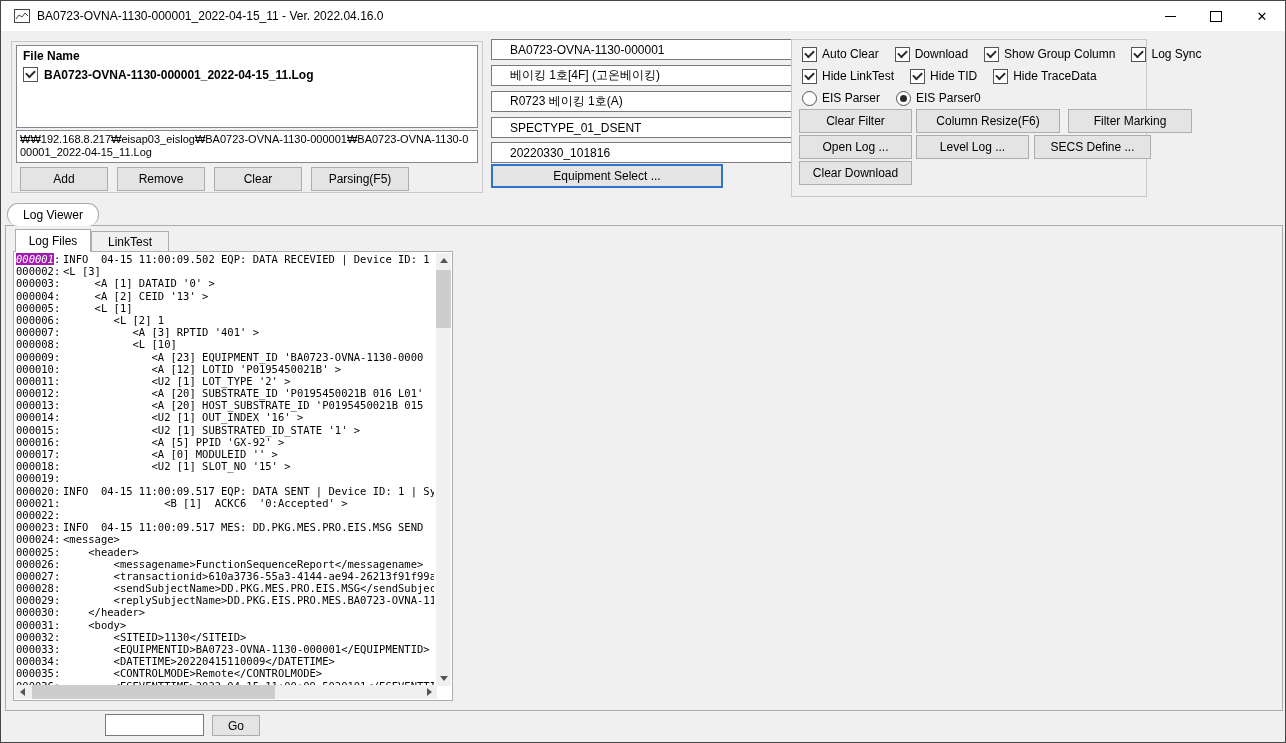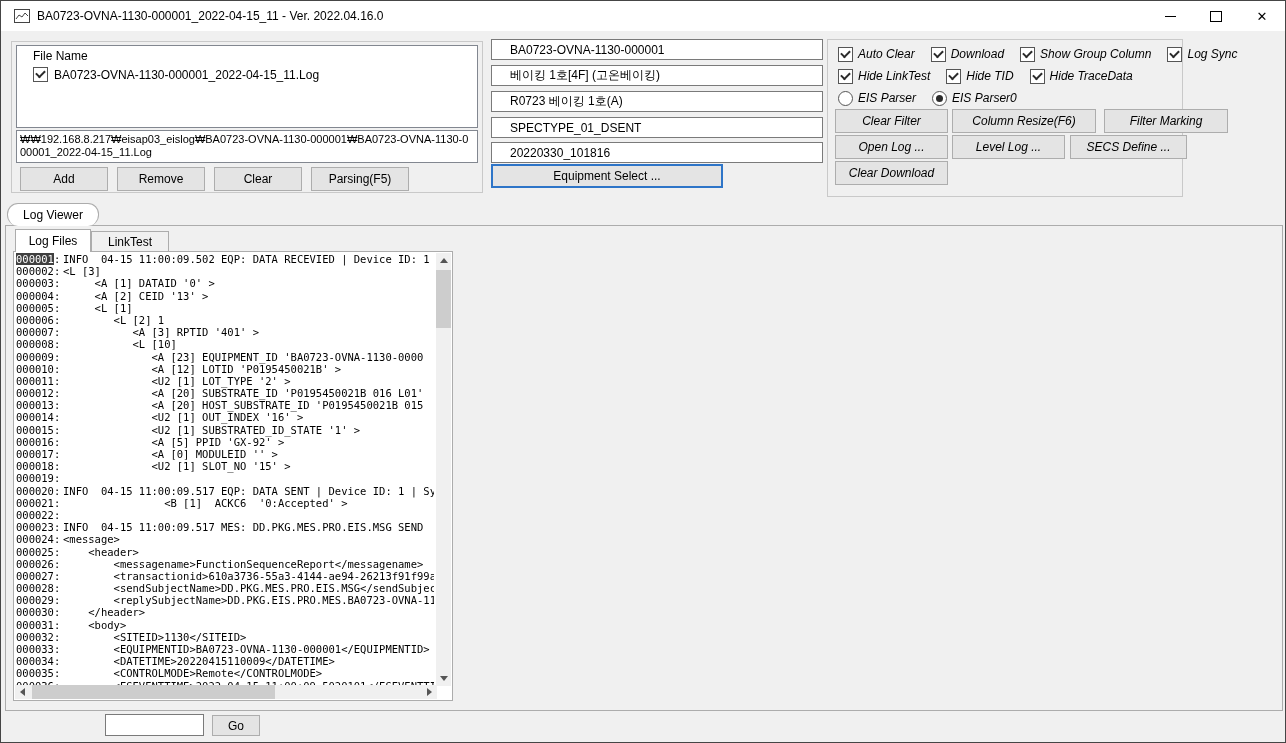--- a/index.html
+++ b/index.html
@@ -26,49 +26,49 @@
        height:22px;white-space:nowrap;cursor:default;}
   .tbox{background:#fff;border:1px solid #7A7A7A;display:flex;align-items:center;padding:0 18px;white-space:nowrap;overflow:hidden;}
   .cb{width:13px;height:13px;border:1px solid #555;background:#fff;position:relative;display:inline-block;flex:none;}
   .cb.checked::after{content:"";position:absolute;left:2px;top:2px;width:7px;height:4px;
        border-left:2px solid #2b2b2b;border-bottom:2px solid #2b2b2b;transform:rotate(-45deg);}
   .rd{width:13px;height:13px;border:1px solid #555;border-radius:50%;background:#fff;position:relative;display:inline-block;flex:none;}
   .rd.checked::after{content:"";position:absolute;left:3px;top:3px;right:3px;bottom:3px;background:#2b2b2b;border-radius:50%;}
   .opt-item{display:flex;align-items:center;gap:5px;white-space:nowrap;}
   
   .file-panel{left:10px;top:40px;width:472px;height:152px;}
-  .file-list{left:4px;top:3px;width:462px;height:83px;background:#fff;border:1px solid #828790;padding:3px 16px;}
+  .file-list{left:4px;top:3px;width:462px;height:83px;background:#fff;border:1px solid #828790;padding:3px 6px;font-weight:bold;}
   .file-header{margin-bottom:4px;}
   .file-item{display:flex;align-items:flex-end;gap:6px;}
   .path-box{left:4px;top:88px;width:462px;height:33px;background:#fff;border:1px solid #828790;
             font-size:11px;line-height:13px;padding:2px 3px;word-break:break-all;overflow:hidden;}
   .file-btns{left:8px;top:125px;display:flex;gap:9px;}
   .file-btns .btn{width:86px;}
   .file-btns .btn.wide{width:96px;}
   
   .eq-field{left:490px;width:332px;height:21px;}
   .eq-select{left:490px;top:163px;width:232px;height:24px;border:2px solid #2E75C8;}
   
-  .opt-panel{left:826px;top:38px;width:356px;height:158px;font-style:italic;}
+  .opt-panel{left:790px;top:38px;width:356px;height:158px;}
   .opt-row{left:10px;display:flex;gap:16px;align-items:center;height:16px;}
   .opt-btn{position:absolute;text-align:center;}
   
   .tab{border:1px solid #ACACAC;display:flex;align-items:center;justify-content:center;background:#F0F0F0;}
   .tab.sel{background:#fff;border-bottom:none;z-index:3;}
   .tab-logviewer{left:6px;top:202px;width:92px;height:23px;border-radius:11px;}
   .tabpage-outer{left:4px;top:224px;width:1278px;height:486px;border:1px solid #ACACAC;background:#F0F0F0;z-index:1;}
   .tab-logfiles{left:14px;top:228px;width:76px;height:23px;z-index:3;}
   .tab-execption{left:90px;top:230px;width:78px;height:21px;z-index:2;}
   .tabpage-inner{left:12px;top:250px;width:440px;height:450px;border:1px solid #ACACAC;background:#fff;z-index:2;}
   
   .log-lines{left:2px;top:1px;width:418px;height:433px;overflow:hidden;
              font-family:"DejaVu Sans Mono",monospace;font-size:10.5px;line-height:12.2px;}
   .log-line{height:12.2px;display:flex;white-space:pre;}
   .log-line .ln{flex:none;width:47px;}
-  .log-line .num.sel{background:#404040;color:#fff;}
+  .log-line .num.sel{background:#a21caf;color:#fff;font-style:italic;}
   .log-line .lt{flex:none;}
   .sb{background:#F0F0F0;}
   .vsb-left{right:1px;top:1px;width:15px;height:433px;}
   .hsb-left{left:1px;bottom:1px;height:14px;width:422px;}
   .sb-btn{position:absolute;display:flex;align-items:center;justify-content:center;background:#F0F0F0;}
   .tri{width:0;height:0;display:block;}
   .tri-up{border-left:4px solid transparent;border-right:4px solid transparent;border-bottom:5px solid #555;}
   .tri-dn{border-left:4px solid transparent;border-right:4px solid transparent;border-top:5px solid #555;}
   .tri-lf{border-top:4px solid transparent;border-bottom:4px solid transparent;border-right:5px solid #555;}
   .tri-rt{border-top:4px solid transparent;border-bottom:4px solid transparent;border-left:5px solid #555;}

